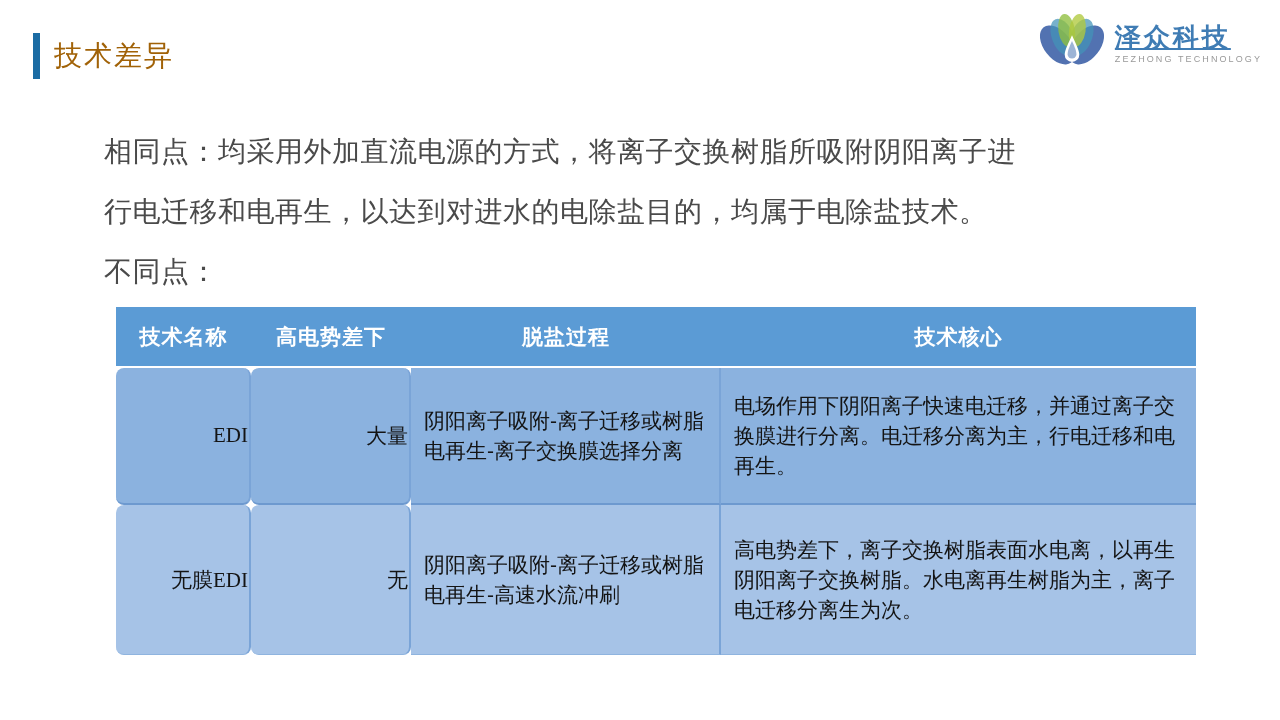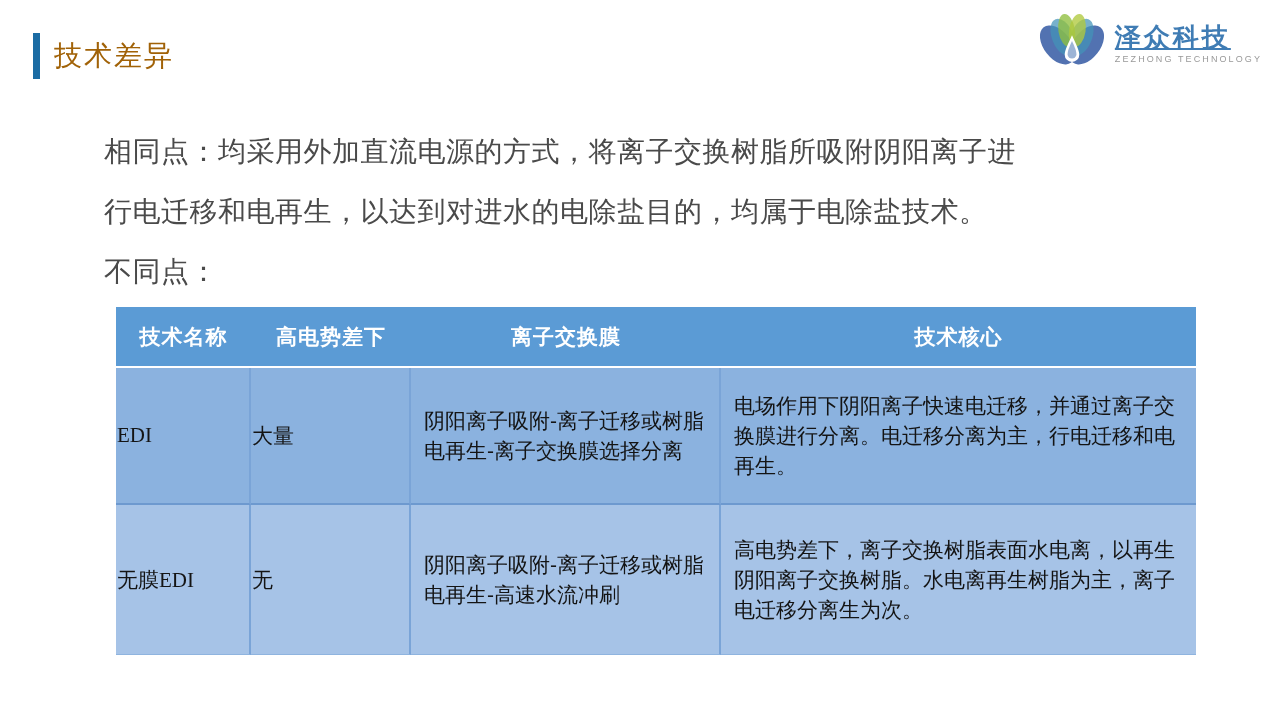--- a/index.html
+++ b/index.html
@@ -22,21 +22,21 @@
   
   table.cmp{position:absolute;left:116px;top:307px;width:1080px;border-collapse:separate;border-spacing:0;table-layout:fixed;}
   table.cmp th{
     background:#5B9BD5;color:#ffffff;font-weight:bold;font-size:21px;height:57px;
     text-align:center;vertical-align:middle;border-bottom:2px solid #ffffff;letter-spacing:1px;
   }
   table.cmp td{font-size:21px;color:#141414;vertical-align:middle;}
   tr.row1 td{background:#8BB2DF;height:133px;border-bottom:2px solid #6D99CF;}
   tr.row2 td{background:#A6C3E7;height:147px;border-bottom:1px solid #8FB4DF;}
   td.v{border-right:2px solid #7AA4D7;}
-  td.center{text-align:left;}
+  td.center{text-align:right;border-radius:8px;}
   td.left{text-align:left;padding:0 10px 0 13px;line-height:30px;}
   td.name-cell{font-family:"Liberation Serif","DejaVu Serif",serif;font-size:22px;}
 </style>
 </head>
 <body>
 
 <div class="title-row">
   <div class="accent-bar"></div>
   <div class="slide-title">技术差异</div>
 </div>
@@ -70,21 +70,21 @@
   <colgroup>
     <col style="width:135px">
       <col style="width:160px">
       <col style="width:310px">
       <col style="width:475px">
   </colgroup>
   <thead>
     <tr>
       <th>技术名称</th>
       <th>高电势差下</th>
-      <th>离子交换膜</th>
+      <th>脱盐过程</th>
       <th>技术核心</th>
     </tr>
   </thead>
   <tbody>
     <tr class="row1">
       <td class="center v name-cell">EDI</td>
       <td class="center v">大量</td>
       <td class="left v">阴阳离子吸附-离子迁移或树脂电再生-离子交换膜选择分离</td>
       <td class="left">电场作用下阴阳离子快速电迁移，并通过离子交换膜进行分离。电迁移分离为主，行电迁移和电再生。</td>
     </tr>

